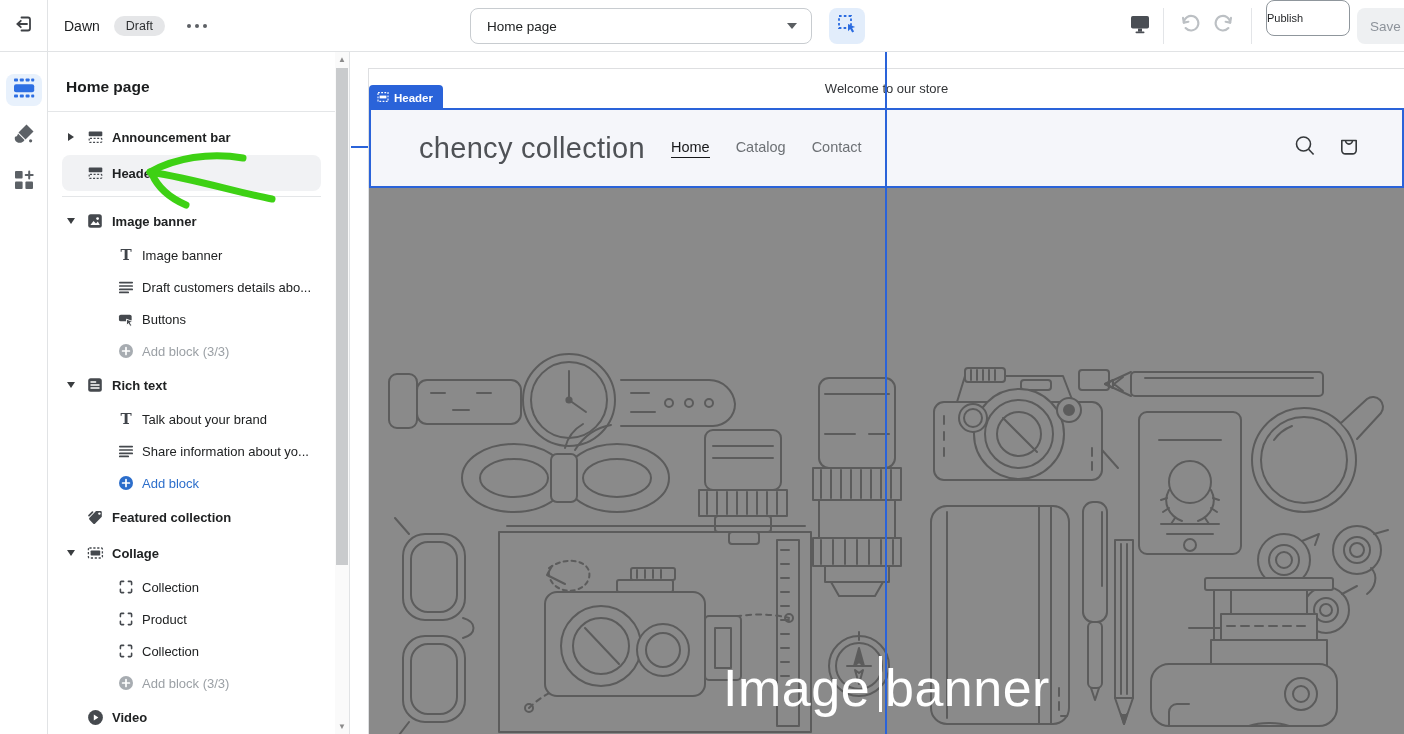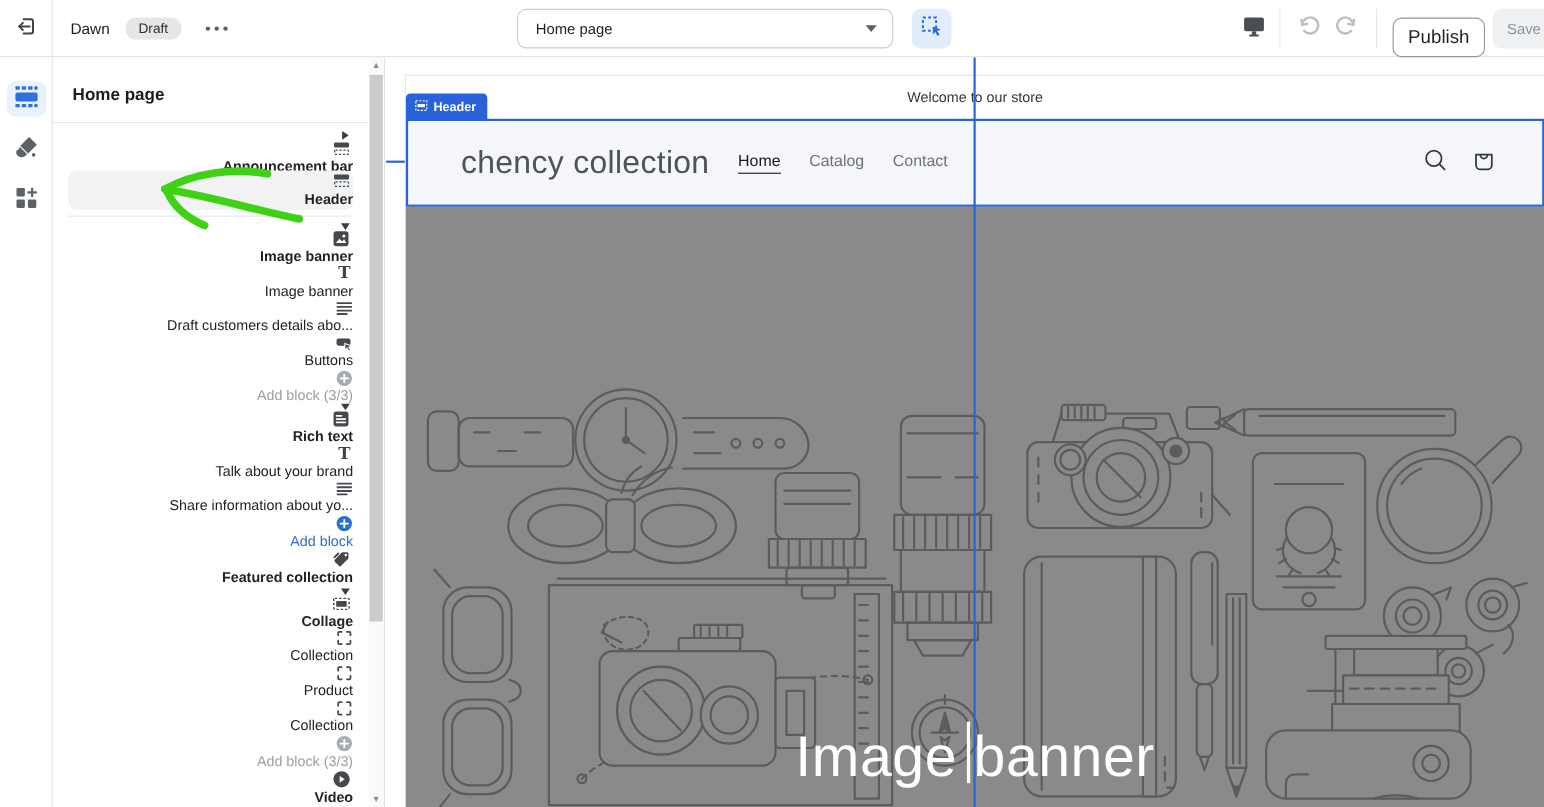--- a/index.html
+++ b/index.html
@@ -21,43 +21,43 @@
   .page-select { position:absolute; left:470px; top:8px; width:342px; height:36px;
                  border:1px solid #c8ccd0; border-radius:8px; background:#fff; display:flex;
                  align-items:center; padding:0 14px 0 16px; font-size:13.5px; color:#202223; }
   .page-select .caret { margin-left:auto; width:0; height:0; border-left:5px solid transparent;
                  border-right:5px solid transparent; border-top:6px solid #5a5e62; }
   .inspector-btn { position:absolute; left:829px; top:8px; width:36px; height:36px; border-radius:8px;
                  background:#e2edfb; display:flex; align-items:center; justify-content:center; }
   .tb-icon-btn { position:absolute; top:8px; width:36px; height:36px; display:flex;
                  align-items:center; justify-content:center; }
   .sep { position:absolute; top:8px; width:1px; height:36px; background:#e3e5e8; }
-  .publish-btn { position:absolute; left:1266px; top:16px; width:84px; height:36px; background:#fff;
-                 border:1px solid #8f969c; border-radius:8px; font-size:17px; font-weight:500;
-                 color:#1f2123; display:flex; align-items:center; justify-content:center; cursor:pointer; }
+  .publish-btn { position:absolute; left:1266px; top:0; width:84px; height:36px; background:#fff;
+                 border:1px solid #8f969c; border-radius:8px; font-size:11px; font-weight:500;
+                 color:#1f2123; display:flex; align-items:center; cursor:pointer; }
   .save-btn { position:absolute; left:1357px; top:8px; width:60px; height:36px; background:#eef0f2;
               border-radius:8px; font-size:13.5px; font-weight:500; color:#8d939b; display:flex;
               align-items:center; padding-left:13px; }
 
   
   .rail { position:absolute; left:0; top:52px; width:48px; height:682px; background:#fff;
           border-right:1px solid #e1e3e5; z-index:15; }
   .rail-item { width:36px; height:32px; margin:0 auto; border-radius:8px; display:flex;
                align-items:center; justify-content:center; cursor:pointer; }
   .rail-item.sel { background:#e8f1fc; }
   .rail-item.r1 { margin-top:22px; } .rail-item.r2 { margin-top:14px; } .rail-item.r3 { margin-top:14px; }
 
   
   .panel { position:absolute; left:48px; top:52px; width:302px; height:682px; background:#fff;
            border-right:1px solid #e1e3e5; z-index:10; }
   .panel-head { height:60px; padding:26px 0 0 18px; font-size:15.5px; font-weight:600; color:#1a1c1d;
                 border-bottom:1px solid #e4e6e8; }
   .rows { padding-top:7px; }
-  .row { display:flex; align-items:flex-end; height:32px; margin:0 28px 0 14px; border-radius:8px;
-         cursor:pointer; position:relative;flex-direction:column; }
+  .row { display:flex; align-items:center; height:32px; margin:0 28px 0 14px; border-radius:8px;
+         cursor:pointer; position:relative; }
   .row.top { height:36px; padding-left:2px; }
   .row.sub { padding-left:56px; }
   .row.selected { background:#f1f2f4; }
   .chevbox { width:14px; display:flex; align-items:center; justify-content:center; }
   .chev-r { width:0; height:0; border-top:4.5px solid transparent; border-bottom:4.5px solid transparent;
             border-left:6px solid #3a3d40; }
   .chev-d { width:0; height:0; border-left:4.5px solid transparent; border-right:4.5px solid transparent;
             border-top:6px solid #3a3d40; }
   .ricon { width:22px; height:18px; margin-left:6px; display:flex; align-items:center; justify-content:center; }
   .row.sub .ricon { width:16px; margin-left:0; }

